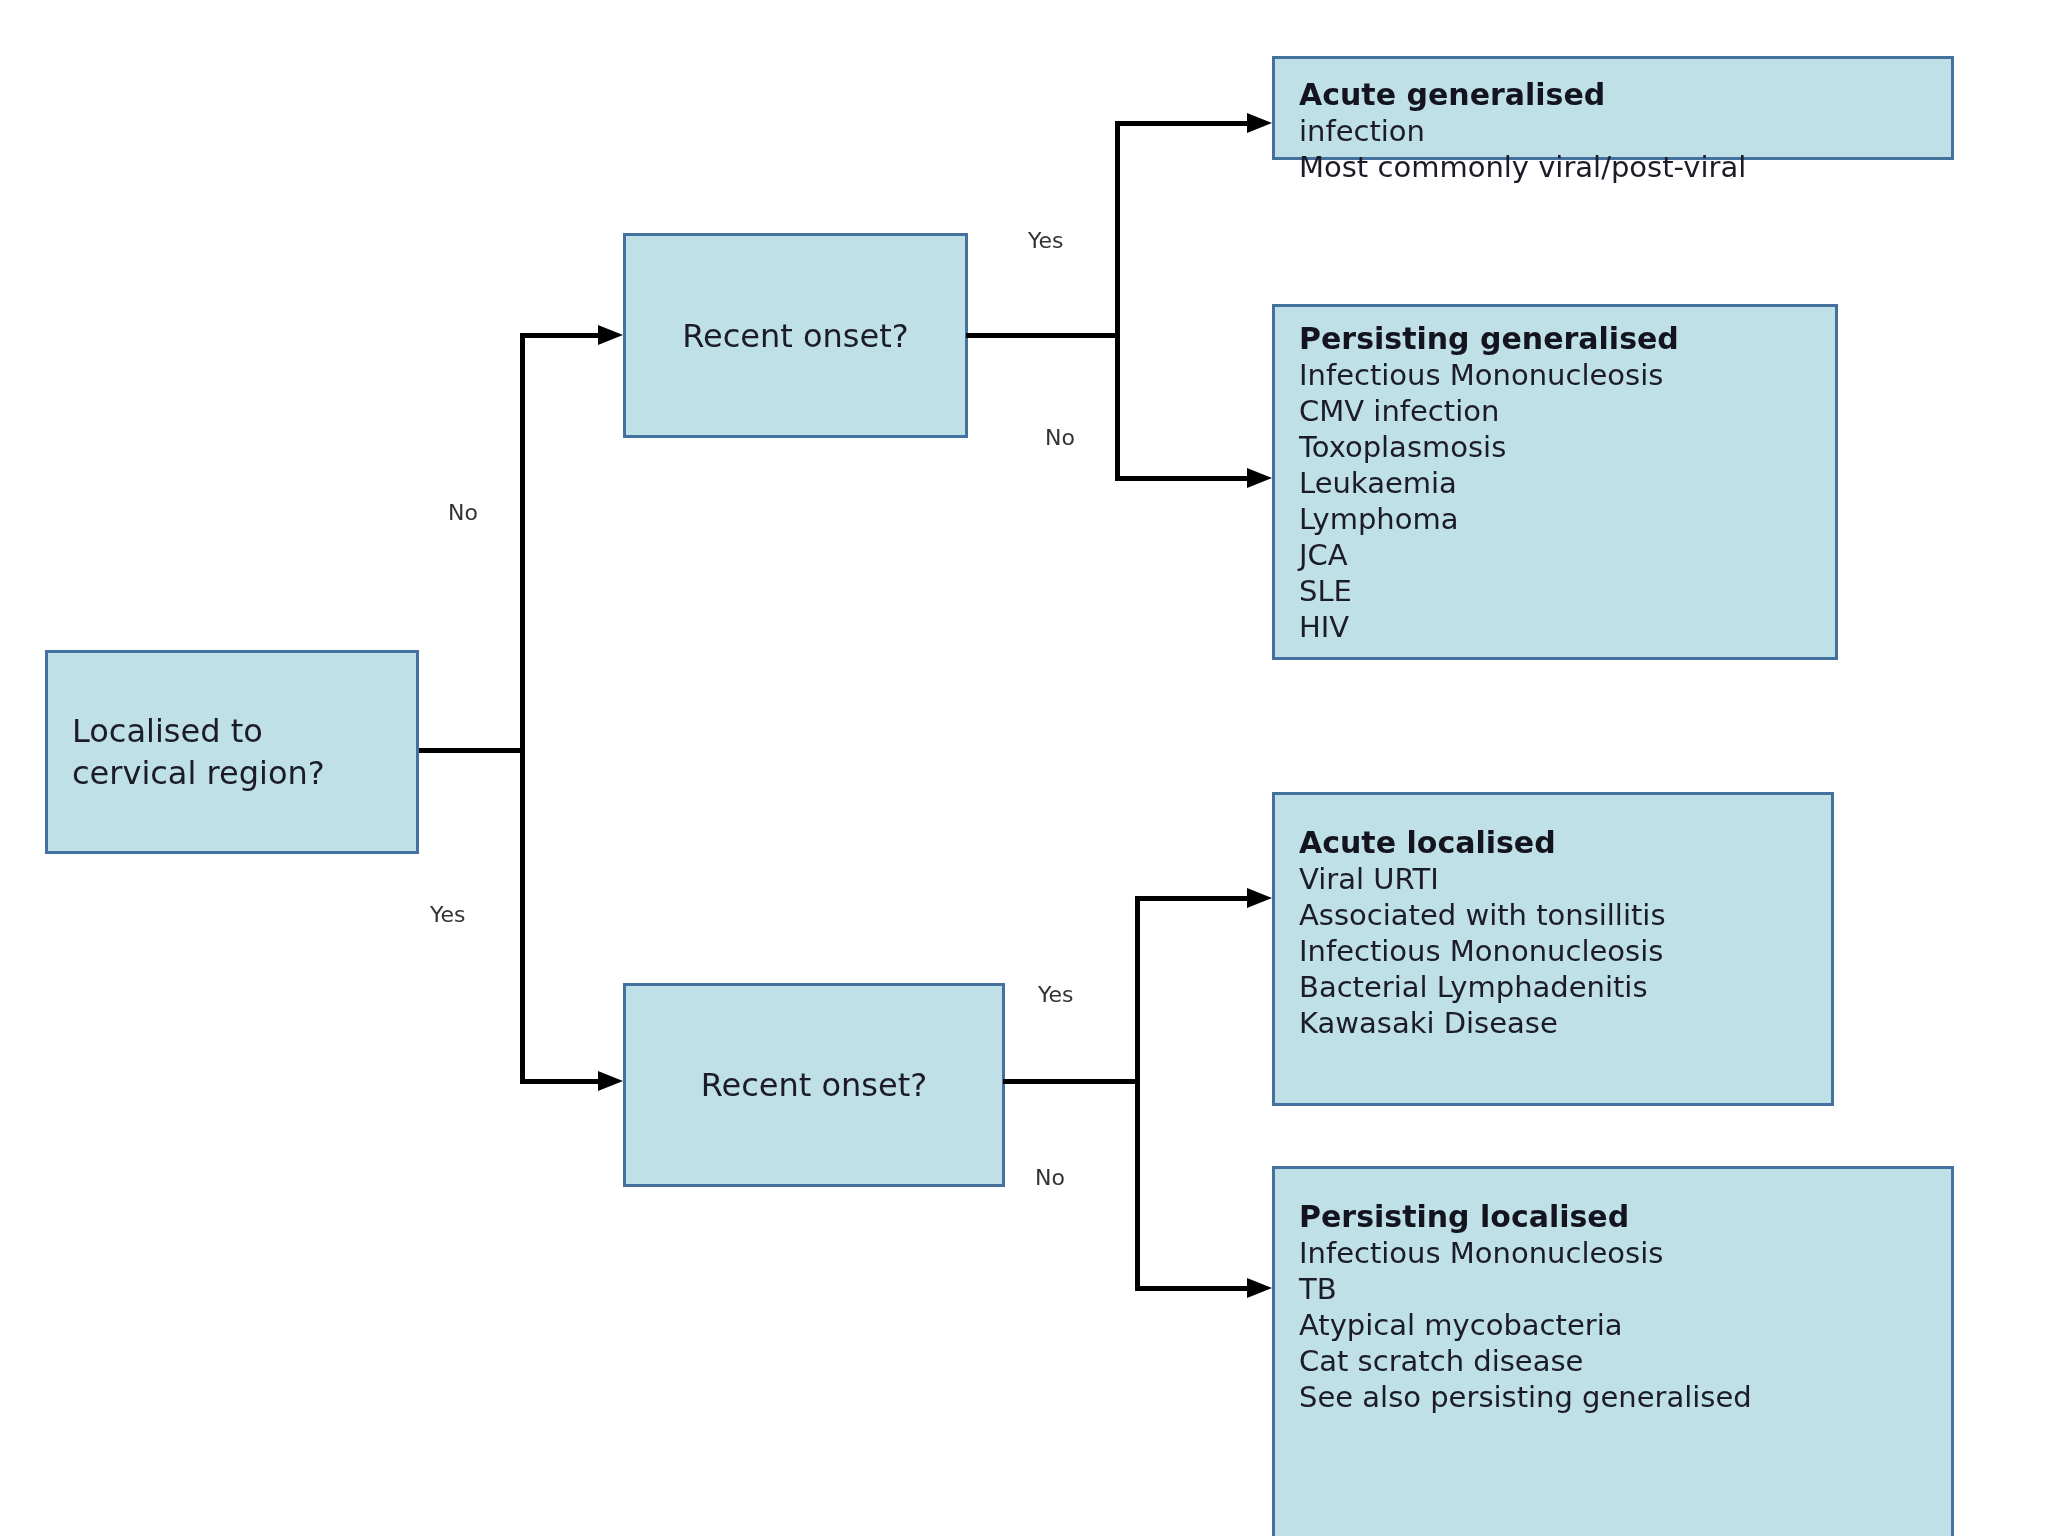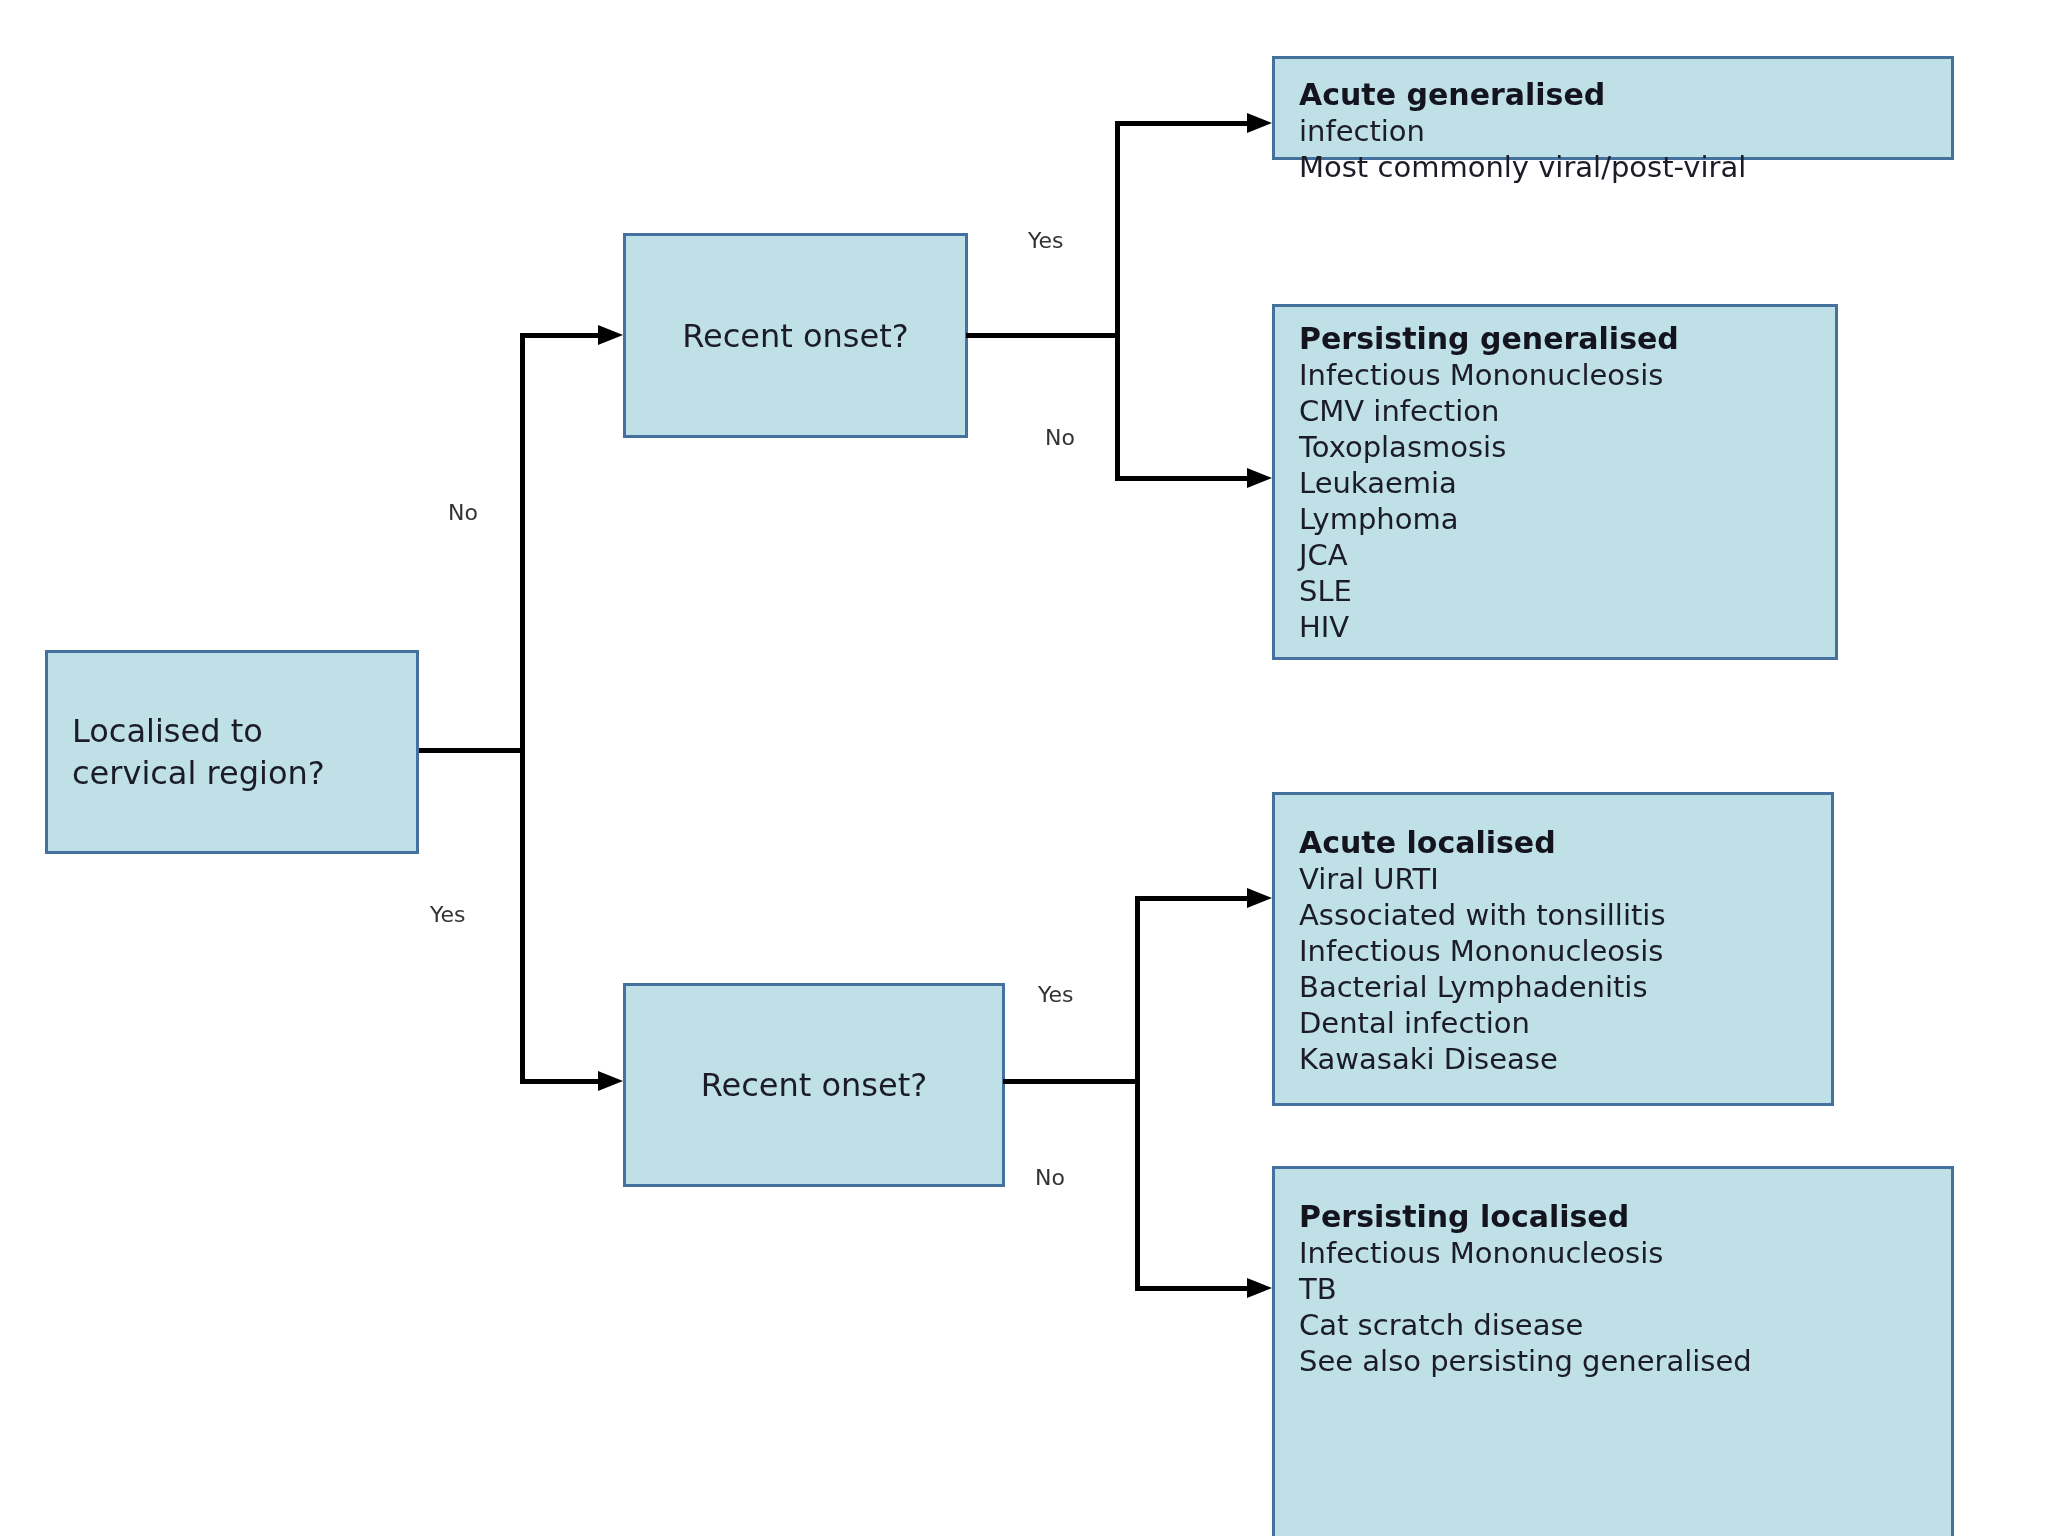--- a/index.html
+++ b/index.html
@@ -84,28 +84,28 @@
     <div class="oline">SLE</div>
     <div class="oline">HIV</div>
   </div>
 
   <div class="obox" style="left:1272px;top:756px;width:562px;height:314px;padding-top:30px;margin-top:36px;">
     <div class="otitle">Acute localised</div>
     <div class="oline">Viral URTI</div>
     <div class="oline">Associated with tonsillitis</div>
     <div class="oline">Infectious Mononucleosis</div>
     <div class="oline">Bacterial Lymphadenitis</div>
-    <div class="oline">Dental infection</div>
     <div class="oline">Kawasaki Disease</div>
   </div>
 
   <div class="obox" style="left:1272px;top:1166px;width:682px;height:394px;padding-top:30px;">
     <div class="otitle">Persisting localised</div>
     <div class="oline">Infectious Mononucleosis</div>
     <div class="oline">TB</div>
+    <div class="oline">Atypical mycobacteria</div>
     <div class="oline">Cat scratch disease</div>
     <div class="oline">See also persisting generalised</div>
   </div>
 
   <div class="edge" style="left:419px;top:748px;width:104px;height:5px;"></div>
   <div class="edge" style="left:520px;top:333px;width:5px;height:751px;"></div>
 
   <div class="edge" style="left:520px;top:333px;width:80px;height:5px;"></div>
   <div class="arrow" style="left:598px;top:325px;"></div>
 

